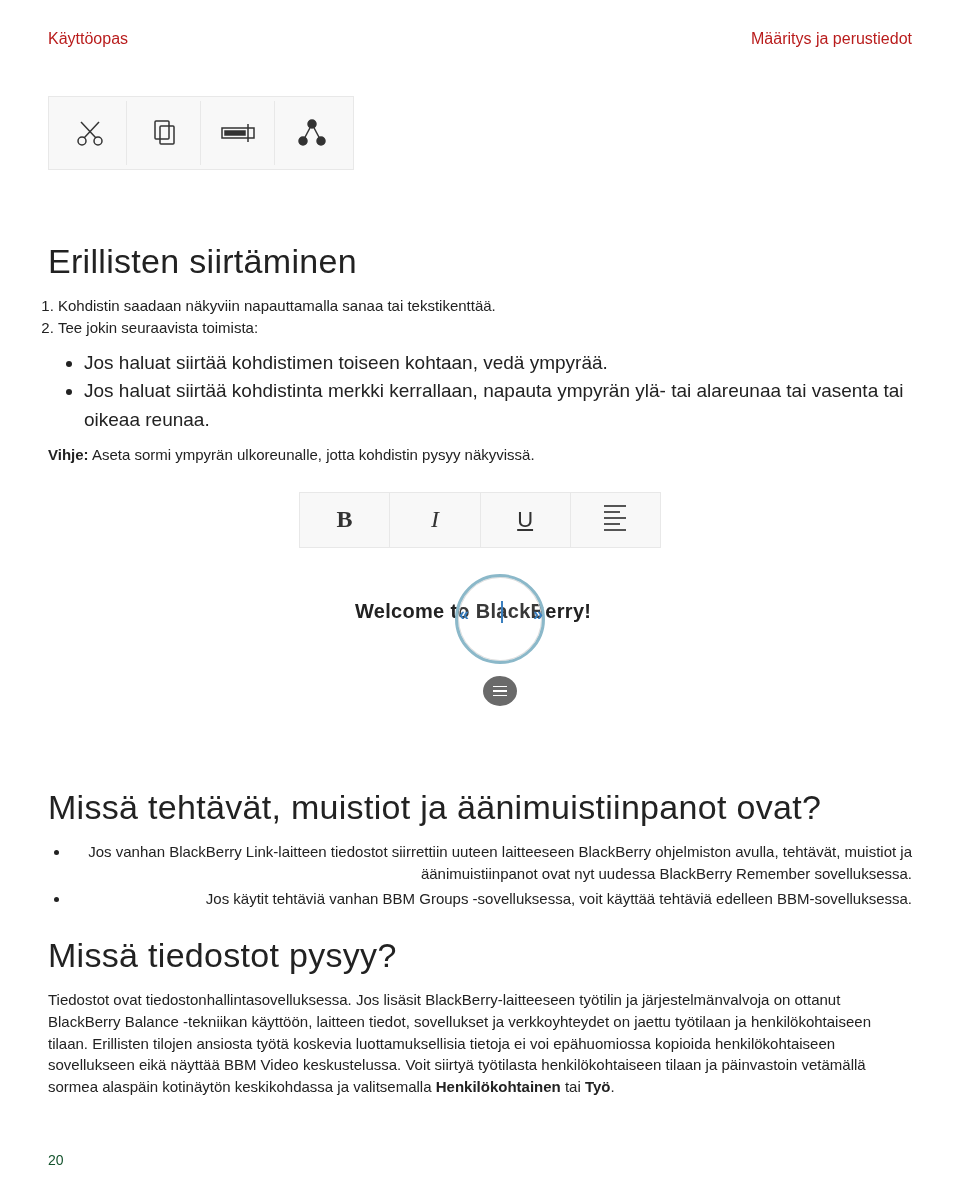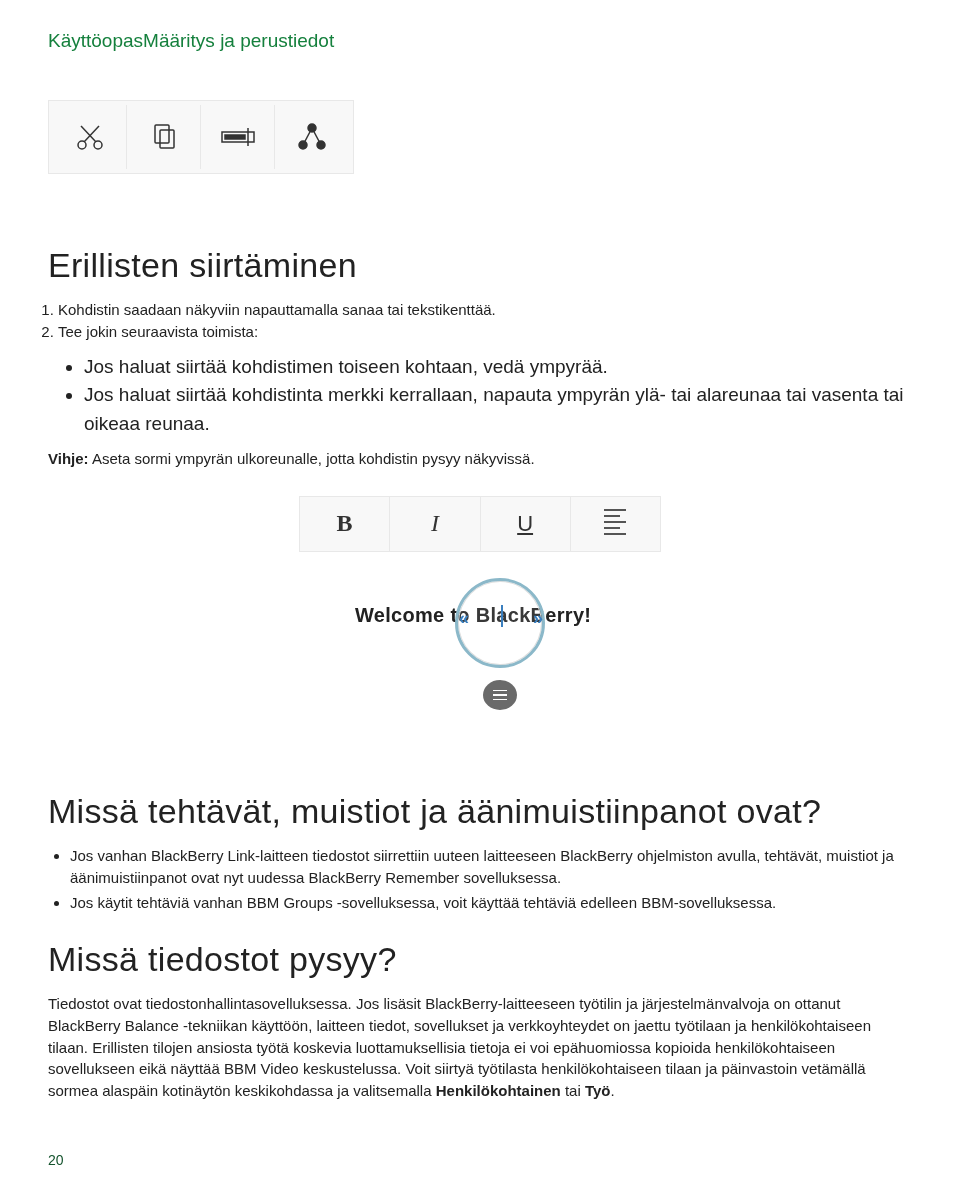--- a/index.html
+++ b/index.html
@@ -7,22 +7,23 @@
       width: 960px;
       height: 1190px;
       background: #fff;
       font-family: Arial, Helvetica, sans-serif;
       color: #222;
       position: relative;
       padding: 30px 48px 0 48px;
     }
     .header {
       display: flex;
-      font-size: 19px;
-      color: #15803d;
+      justify-content: space-between;
+      font-size: 16px;
+      color: #b91c1c;
       margin-bottom: 48px;
     }
     .toolbar1 {
       display: flex;
       background: #f8f8f8;
       border: 1px solid #e8e8e8;
       width: fit-content;
       margin-bottom: 72px;
       padding: 4px;
     }
@@ -155,21 +156,21 @@
       height: 1.5px;
       background: #fff;
     }
     ul.top-bullets {
       list-style: disc;
       margin-left: 22px;
       font-size: 15px;
       line-height: 1.45;
       margin-bottom: 26px;
     }
-    ul.top-bullets li { margin-bottom: 4px; }
+    ul.top-bullets li { margin-bottom: 4px; text-align: right; }
     .page-num {
       position: absolute;
       bottom: 22px;
       left: 48px;
       font-size: 14px;
       color: #14532d;
     }
   </style>
 </head>
 <body>

